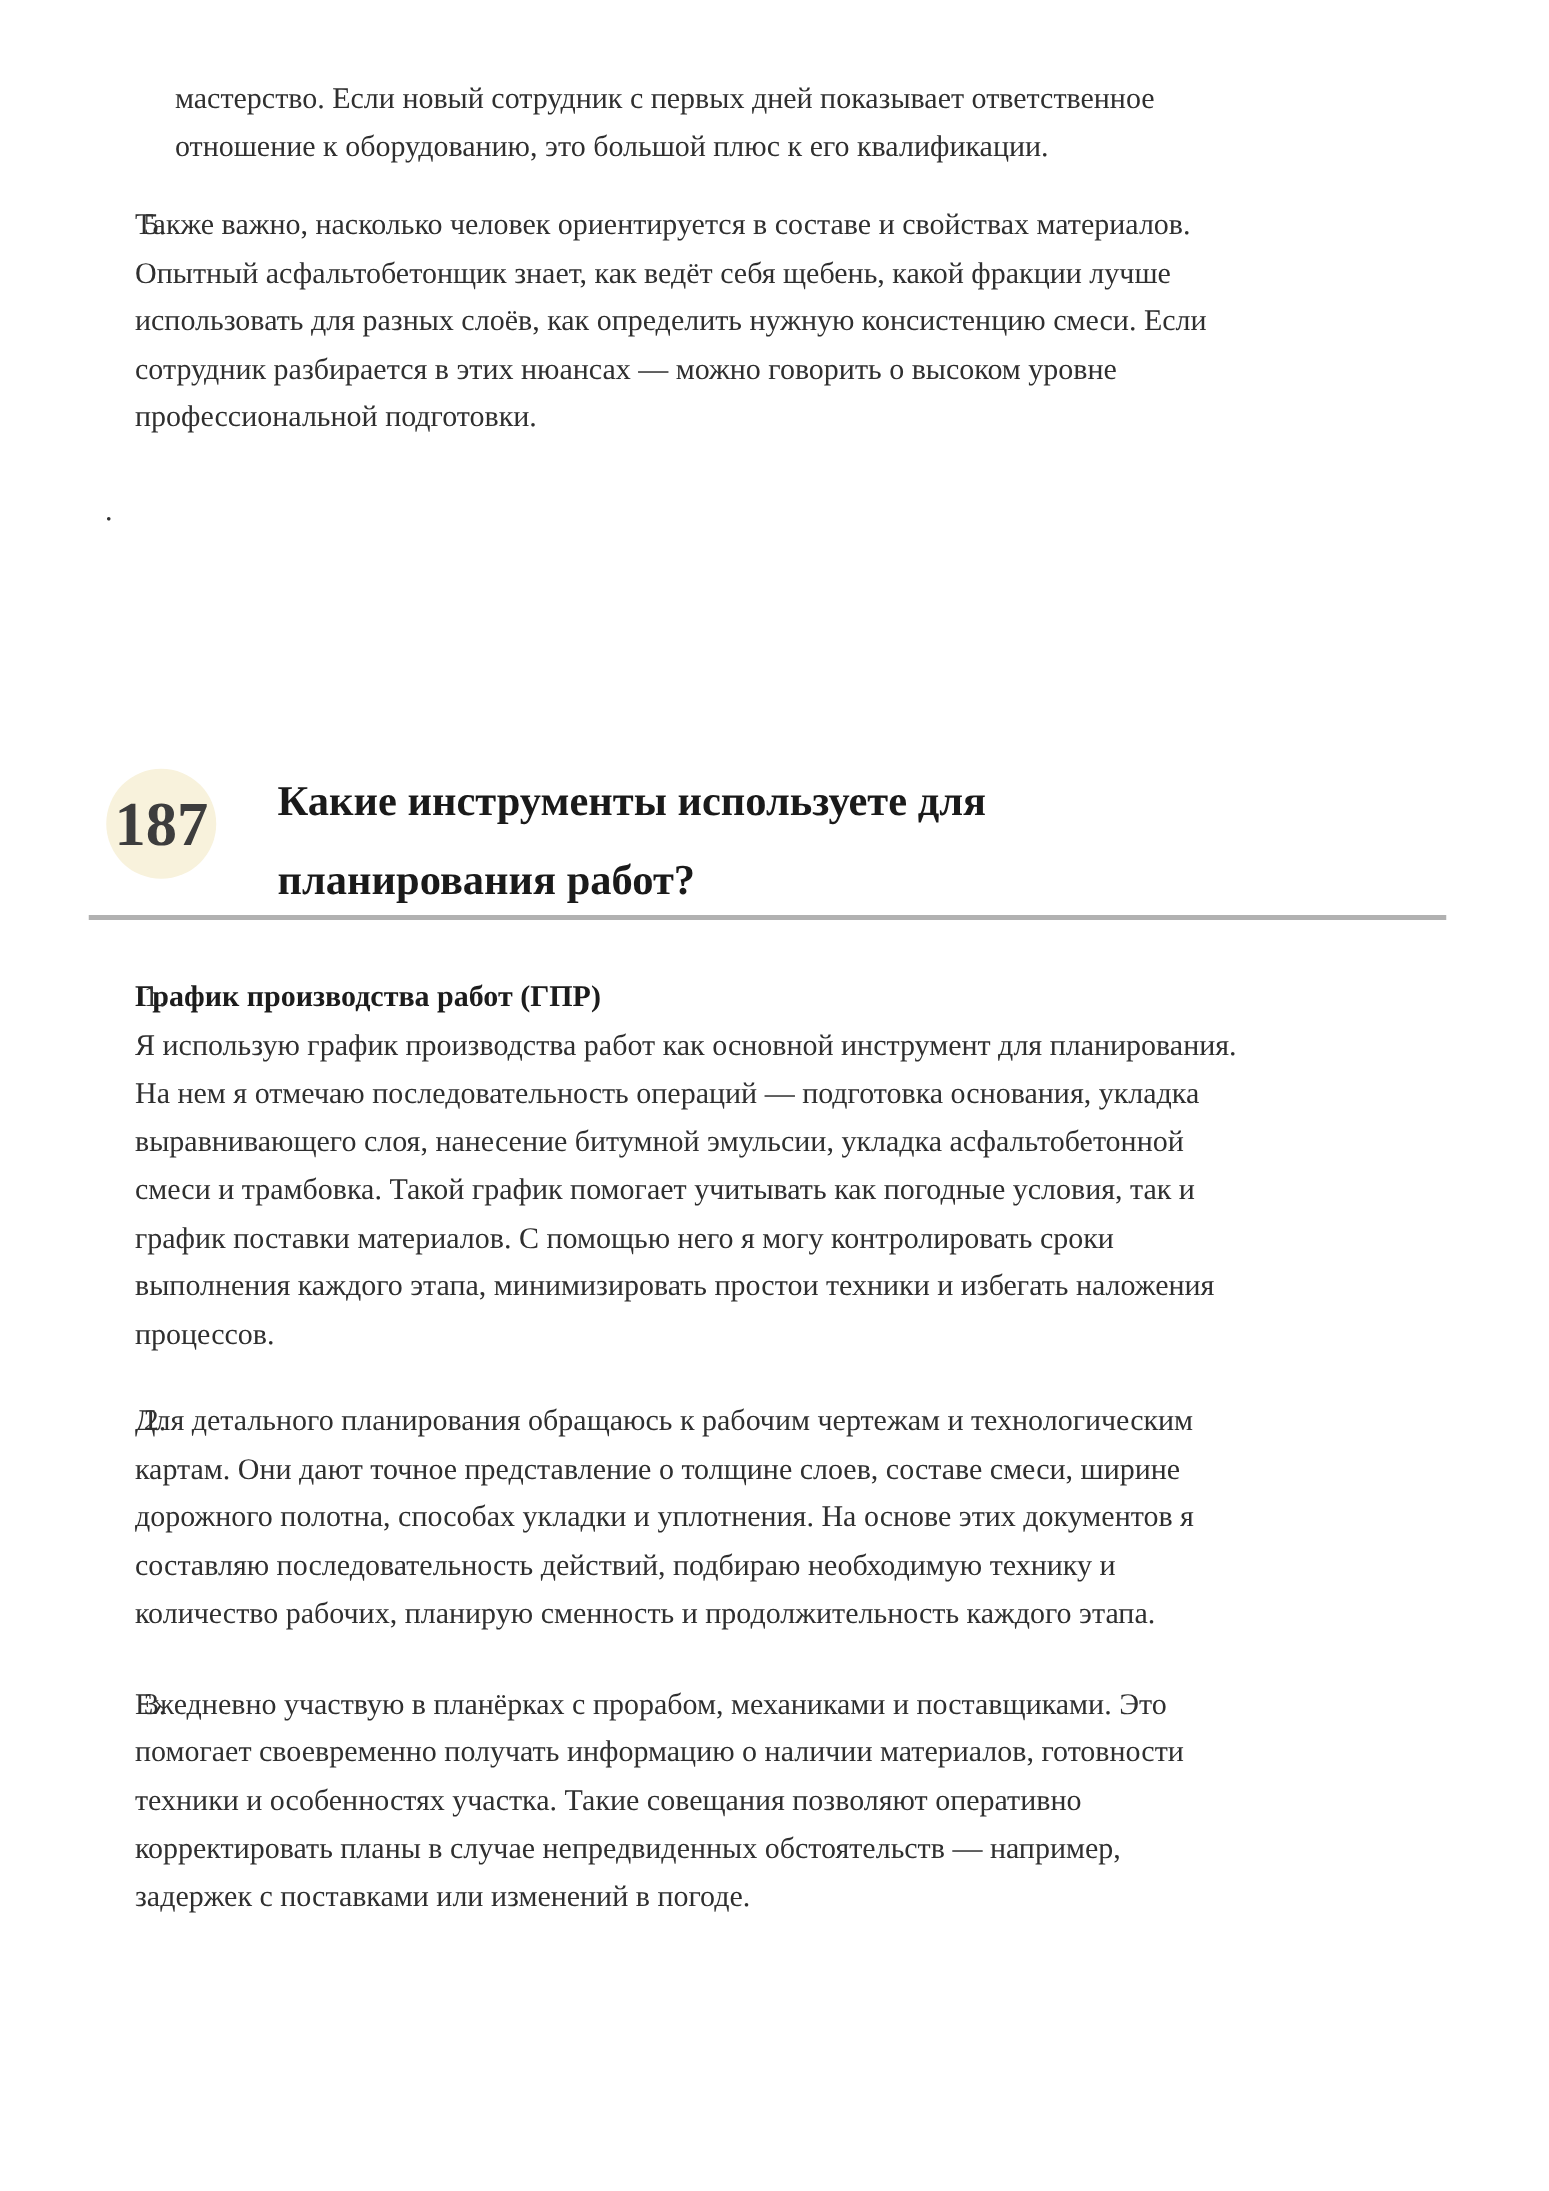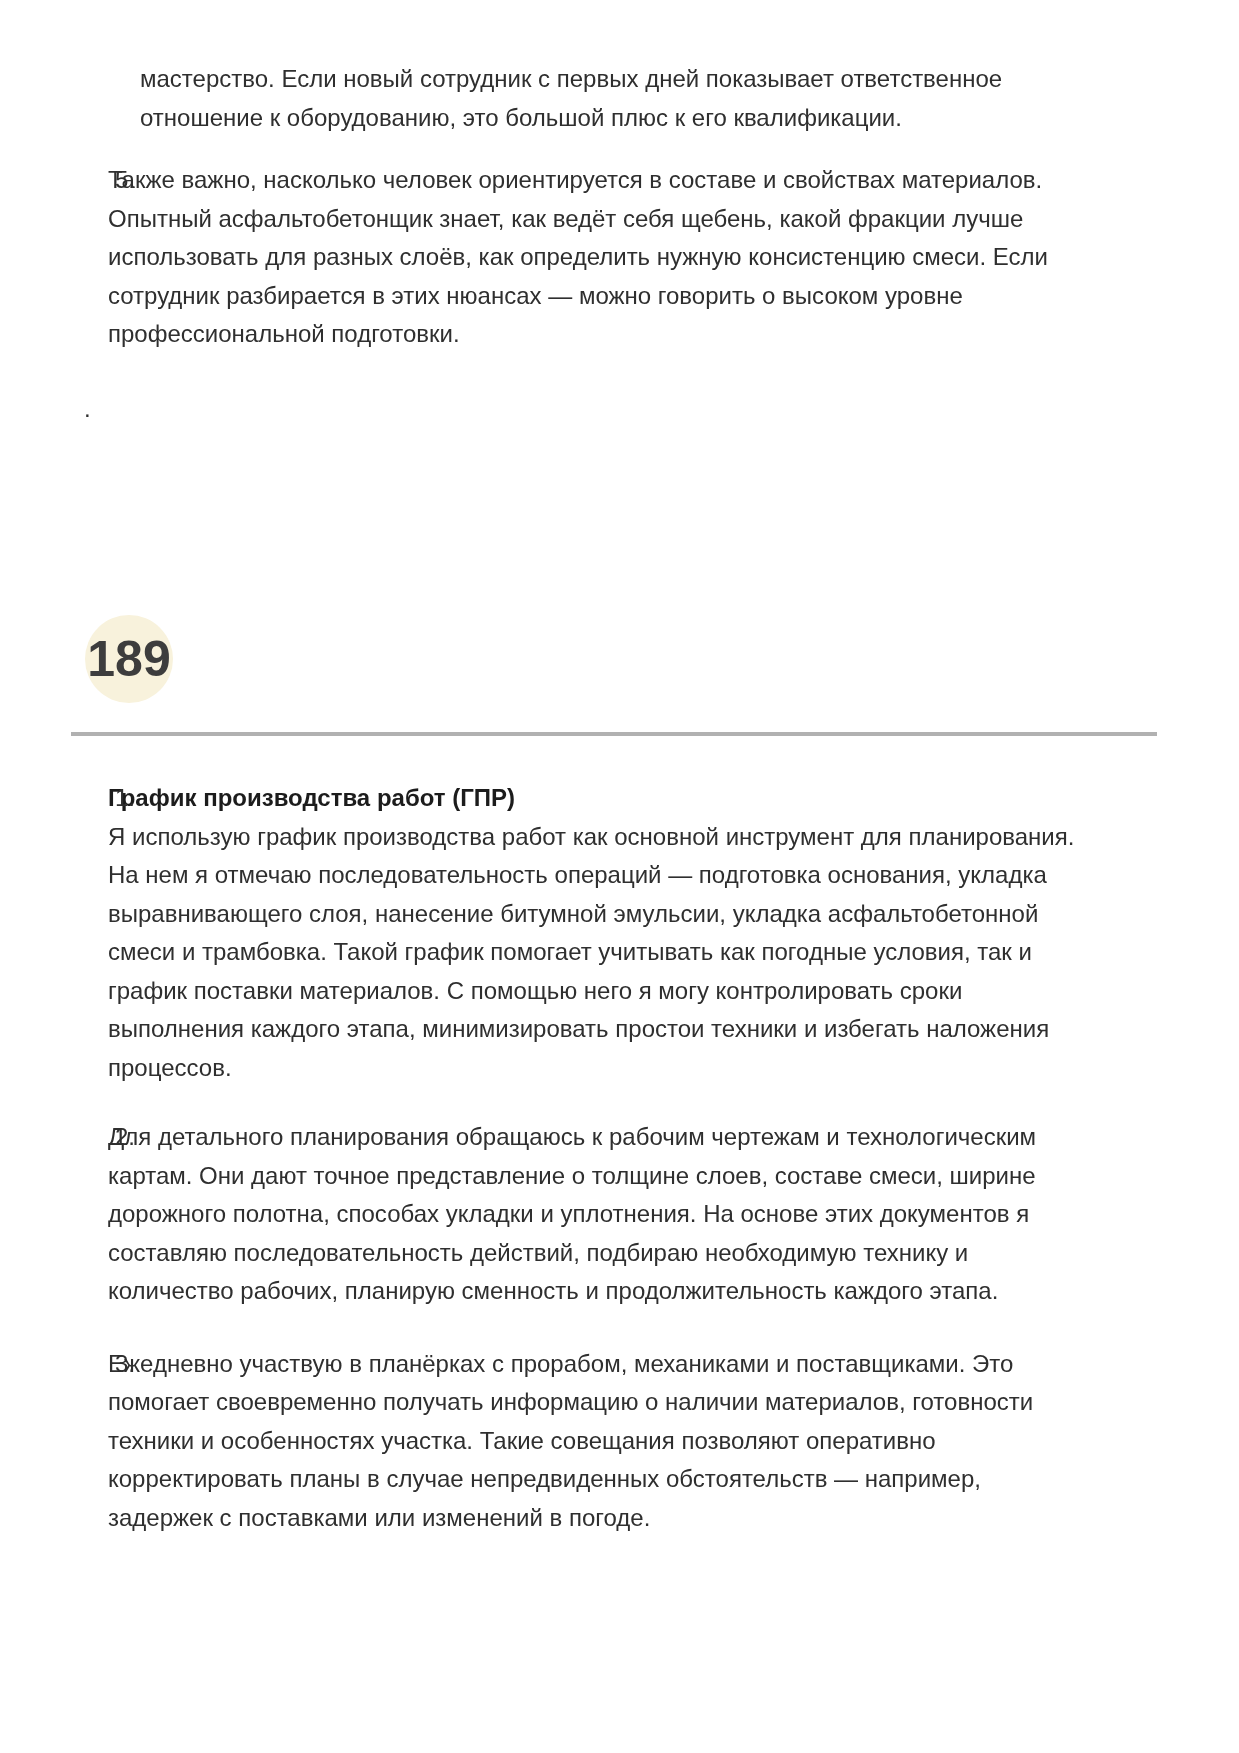--- a/index.html
+++ b/index.html
@@ -2,21 +2,21 @@
 <html lang="ru"><head>
 <meta charset="utf-8">
 <style>
   html,body { margin:0; padding:0; background:#ffffff; }
   .page {
     position:relative;
     width:1239px; height:1753px;
     margin:0 auto;
     background:#ffffff;
     overflow:hidden;
-    font-family:Liberation Sans, sans-serif;
+    font-family:Liberation Serif, serif;
     font-size:24px;
     line-height:38.5px;
     color:#2f2f2f;
   }
   .pre { white-space:pre-line; }
 
   .cont {
     margin:60px 0 0 140px;
     width:1045px;
   }
@@ -88,21 +88,23 @@
     <div class="item-content pre">Также важно, насколько человек ориентируется в составе и свойствах материалов.
 Опытный асфальтобетонщик знает, как ведёт себя щебень, какой фракции лучше
 использовать для разных слоёв, как определить нужную консистенцию смеси. Если
 сотрудник разбирается в этих нюансах — можно говорить о высоком уровне
 профессиональной подготовки.</div>
   </div>
 
   <div class="stray-dot">.</div>
 
   <div class="qheader">
-    <div class="badge">189</div>
+    <div class="badge">187</div>
+    <h2 class="qtitle pre">Какие инструменты используете для
+планирования работ?</h2>
   </div>
 
   <hr class="divider">
 
   <div class="answers">
 
     <div class="numbered-item answer-item">
       <span class="num">1.</span>
       <div class="item-content">
         <div class="item-title">График производства работ (ГПР)</div>

